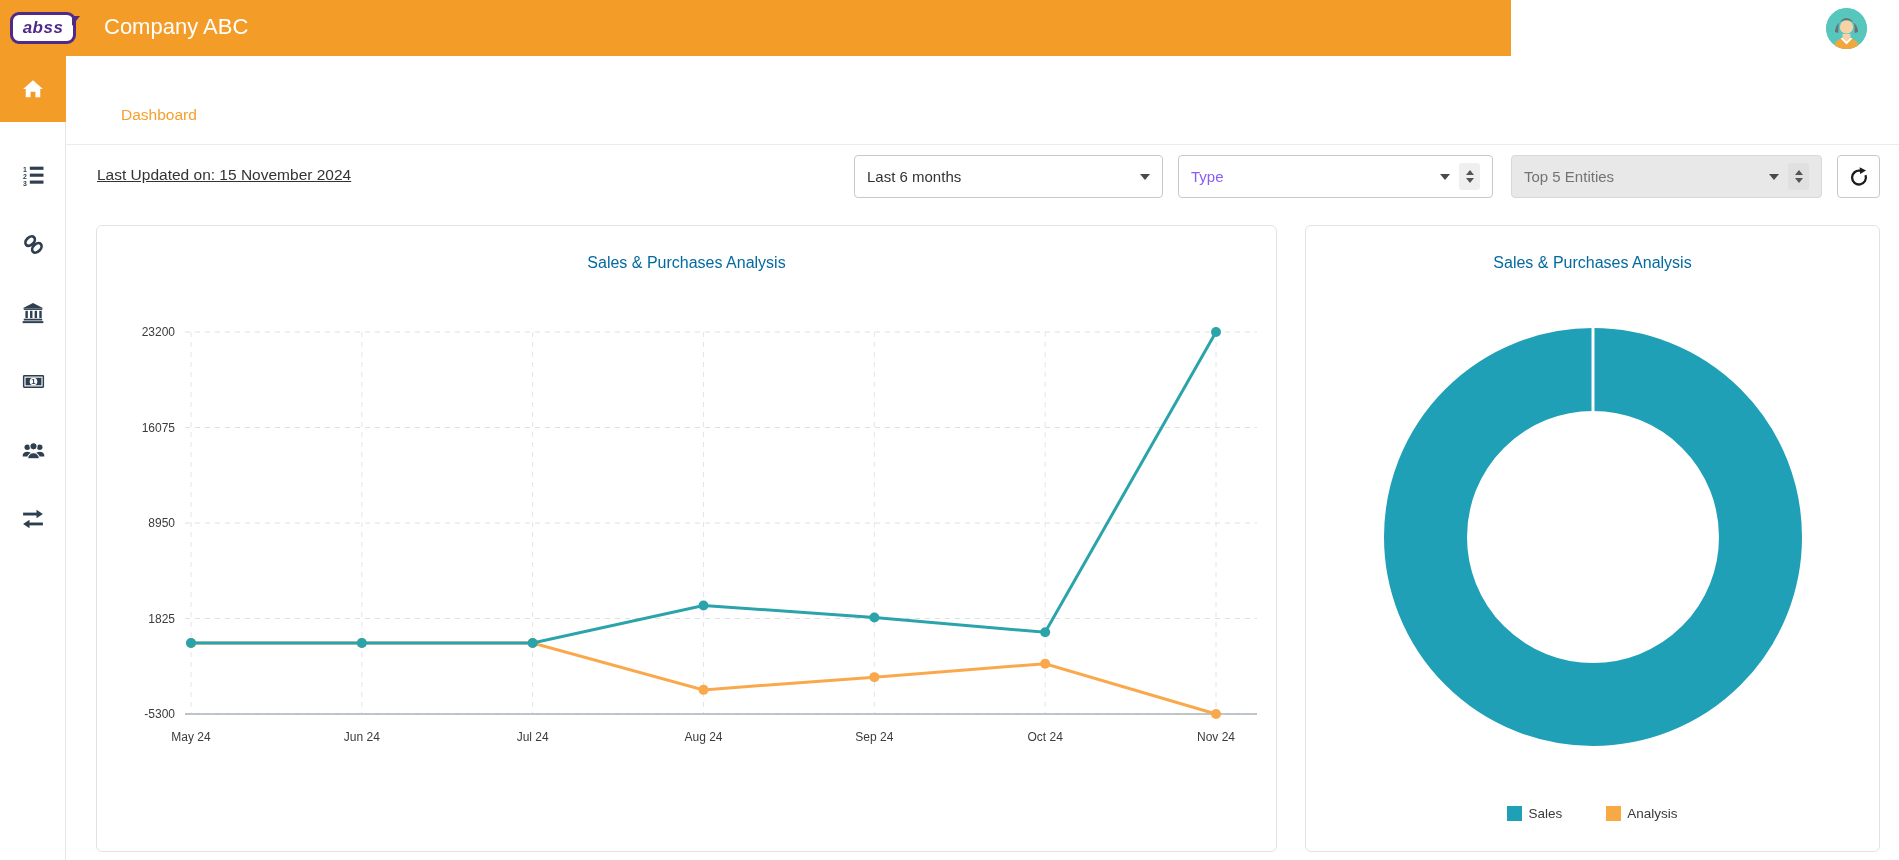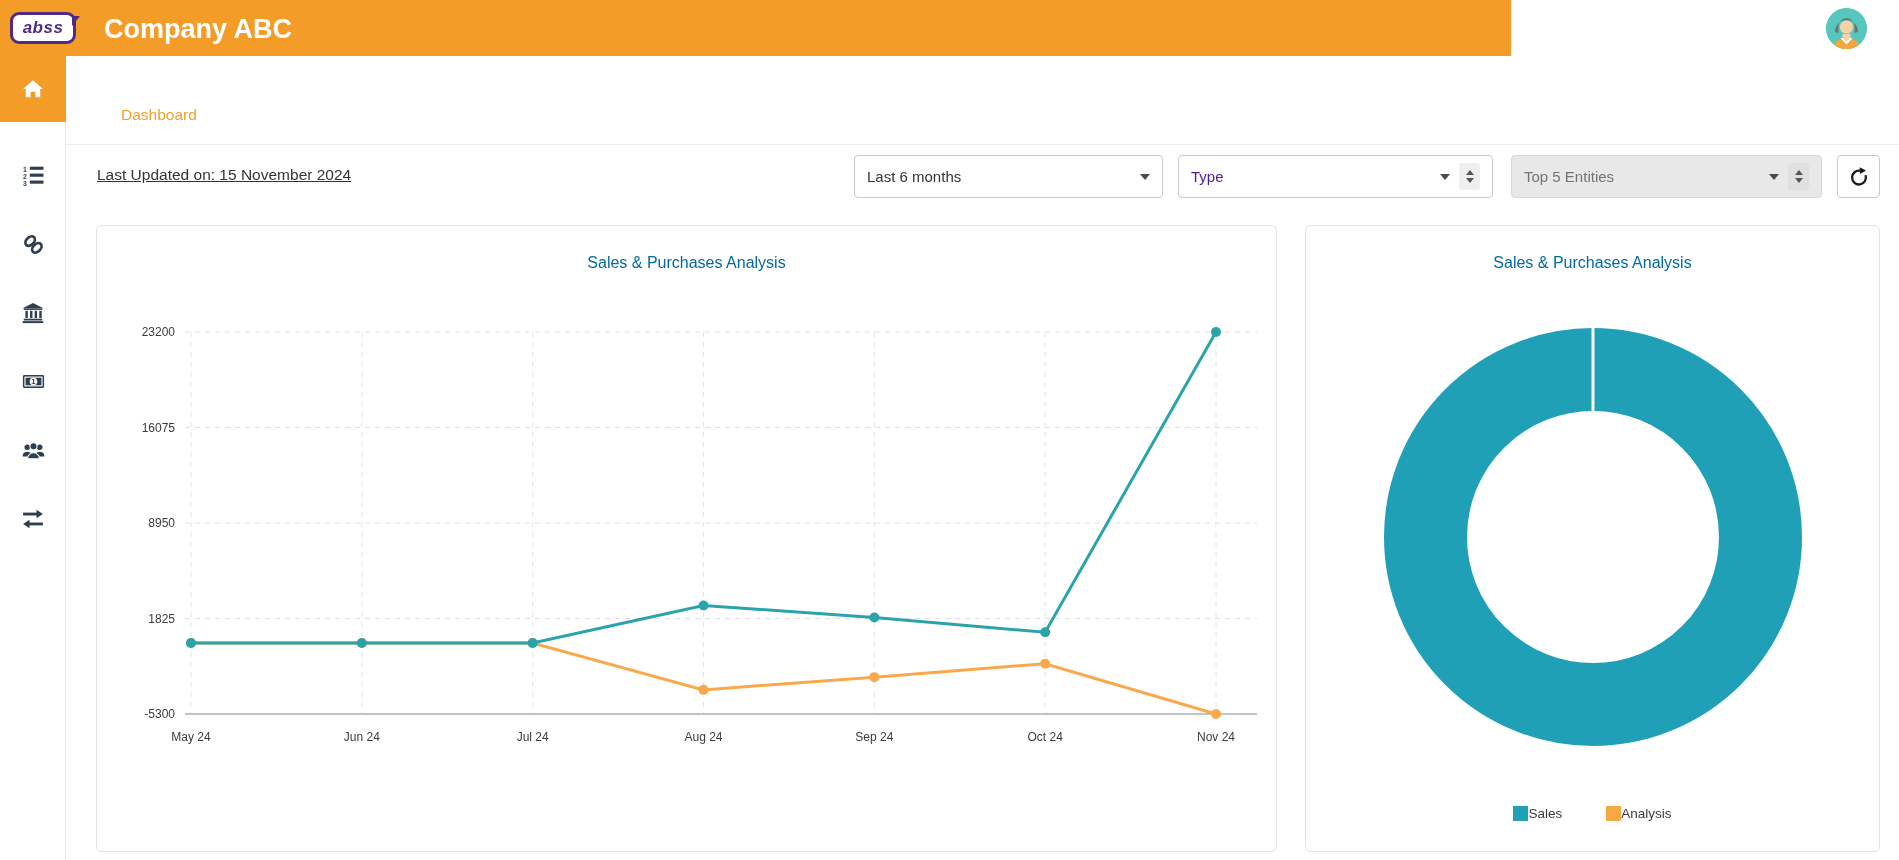--- a/index.html
+++ b/index.html
@@ -8,21 +8,21 @@
 
   
   #header { position:absolute; top:0; left:0; width:1511px; height:56px;
     background:#F39C28; z-index:20; }
   #logo { position:absolute; left:10px; top:12px; width:66px; height:32px;
     background:#fff; border:3px solid #4F2B87; border-radius:9px;
     display:flex; align-items:center; justify-content:center; }
   #logo::after{ content:""; position:absolute; right:-7px; top:1px;
     border-top:10px solid #4F2B87; border-right:8px solid transparent; }
   #logo span { color:#4F2B87; font-weight:bold; font-style:italic; font-size:17px; letter-spacing:0.5px;}
-  #app-title { position:absolute; left:104px; top:14px; color:#fff; font-size:27px; font-weight:bold; }
+  #app-title { position:absolute; left:104px; top:14px; color:#fff; font-size:22px; font-weight:normal; }
   #bell { position:absolute; left:1779px; top:15px; width:26px; height:26px; cursor:pointer; }
   #avatar { position:absolute; left:1826px; top:8px; width:41px; height:41px; border-radius:50%;
     overflow:hidden; background:#57C7BE; cursor:pointer; }
 
   
   #sidebar { position:absolute; top:56px; left:0; width:66px; height:804px;
     background:#fff; border-right:1px solid #e7e7e7; z-index:10; }
   .side-active { position:absolute; top:0; left:0; width:66px; height:66px;
     background:#F39C28; display:flex; align-items:center; justify-content:center; cursor:pointer; }
   .side-item { position:absolute; left:0; width:66px; height:34px; display:flex;
@@ -39,39 +39,39 @@
   .select { position:absolute; top:155px; height:43px; background:#fff;
     border:1px solid #c9c9c9; border-radius:4px; display:flex; align-items:center;
     padding:2px 12px; font-size:15px; color:#333; cursor:pointer; }
   .select .caret { width:0; height:0; border-left:5px solid transparent;
     border-right:5px solid transparent; border-top:6px solid #4a4a4a; margin-left:auto; }
   .spinner { width:21px; height:27px; background:#efefef; border-radius:3px; margin-left:9px;
     display:flex; flex-direction:column; align-items:center; justify-content:center; gap:3px; }
   .spinner i { width:0; height:0; border-left:4px solid transparent; border-right:4px solid transparent; }
   .spinner .up { border-bottom:5px solid #555; }
   .spinner .down { border-top:5px solid #555; }
-  .placeholder { color:#4c1d95; }
+  .placeholder { color:#8b5cf6; }
   .select.disabled { background:#e8e8e8; border-color:#d8d8d8; cursor:default; }
   .select.disabled .placeholder { color:#737373; }
   .select.disabled .spinner { background:#e0e0e0; }
   #refresh-btn { position:absolute; left:1837px; top:155px; width:43px; height:43px;
     border:1px solid #c9c9c9; border-radius:4px; background:#fff; display:flex;
     align-items:center; justify-content:center; cursor:pointer; }
 
   
   .card { position:absolute; top:225px; background:#fff; border:1px solid #e2e2e2; border-radius:6px; }
   #card-line { left:96px; width:1181px; height:627px; }
   #card-donut { left:1305px; width:575px; height:627px; }
   .card-title { text-align:center; margin-top:28px; font-size:16px; color:#0369a1; }
   .chart-box { position:absolute; top:60px; left:0; }
   svg text { font-family:"Liberation Sans", sans-serif; }
 
   #donut-legend { position:absolute; left:0; bottom:30px; width:100%;
     display:flex; justify-content:center; gap:44px; }
-  .legend-item { display:flex; align-items:center; cursor:pointer; }
+  .legend-item { display:flex; align-items:center; gap:6px; cursor:pointer; }
   .legend-swatch { width:15px; height:15px; display:inline-block; }
   .legend-label { font-size:13.5px; color:#3a3a3a; }
 </style>
 </head>
 <body>
 
 <div id="header">
   <div id="logo">
     <span>abss</span>
   </div>

